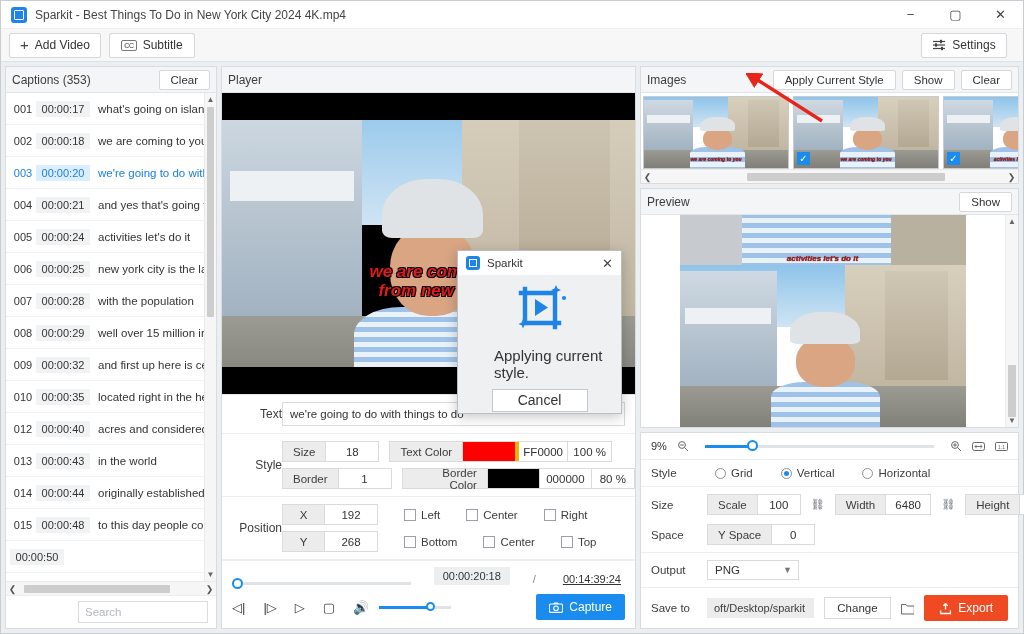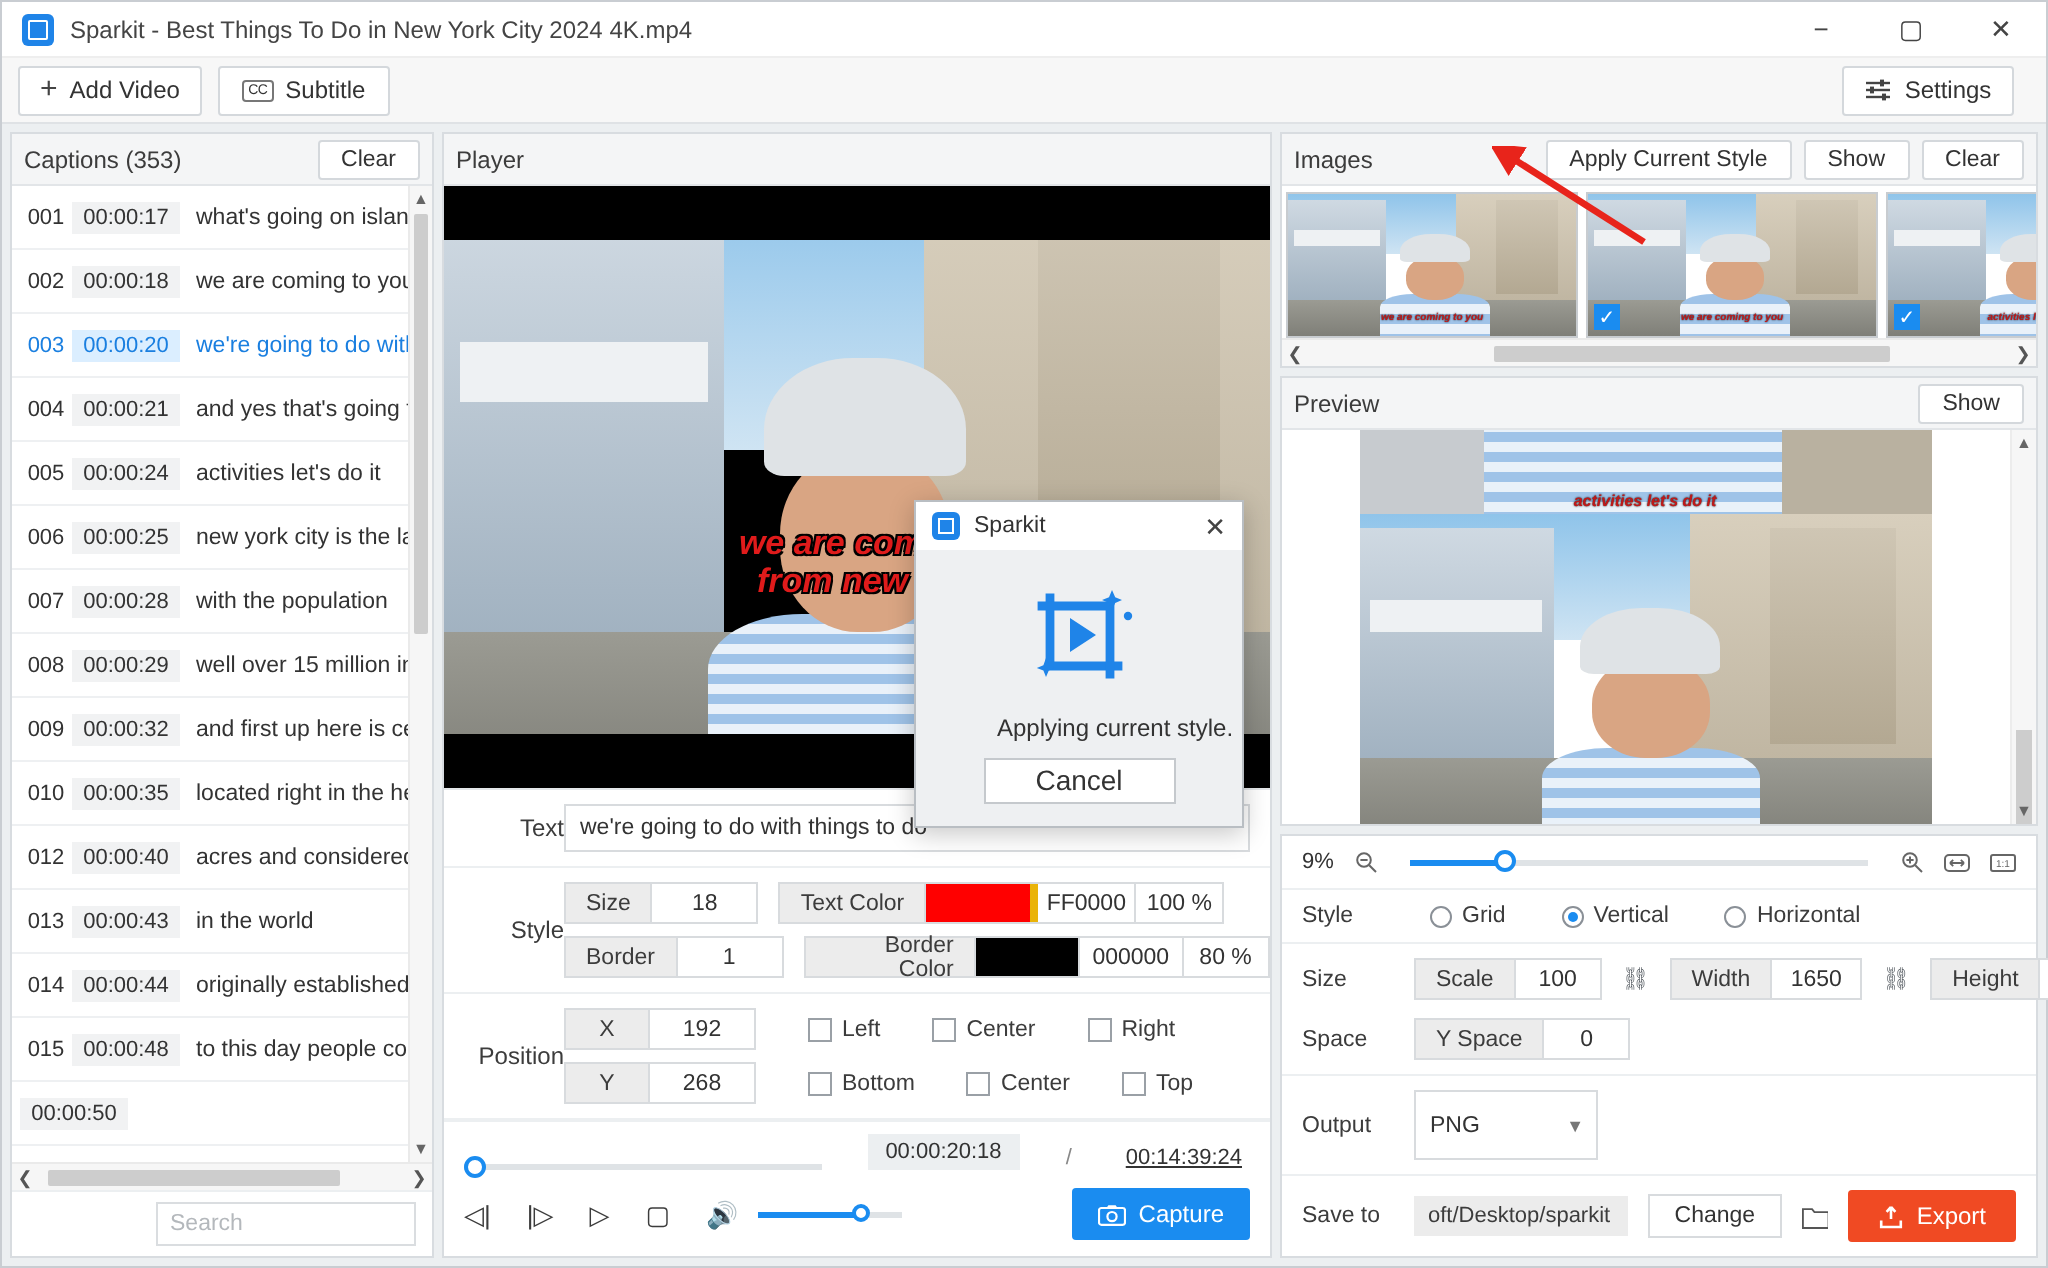--- a/index.html
+++ b/index.html
@@ -166,42 +166,42 @@
   .clabel { width:46px; flex:0 0 46px; font-size:11.5px; color:#3c3c3c; }
   .zslider { flex:1; height:3px; background:#dfe3e6; position:relative; margin:0 6px; }
   .zslider .fill { position:absolute; left:0; top:0; height:3px; width:46px; background:#1a8cf0; }
   .zslider .knob { position:absolute; left:42px; top:-4.5px; width:11px; height:11px;
                    border:2px solid #1a8cf0; background:#fff; border-radius:50%; }
   .radio { display:flex; align-items:center; gap:5px; font-size:11.5px; color:#3c3c3c; }
   .rc { width:11px; height:11px; border:1px solid #8a9097; border-radius:50%; background:#fff;
         position:relative; }
   .rc.on::after { content:""; position:absolute; inset:2px; background:#1a8cf0; border-radius:50%; }
   .link { color:#5a6066; font-size:11px; }
-  .sel-box { width:92px; height:35px; border:1px solid #d8dbde; display:flex; align-items:center;
+  .sel-box { width:92px; height:20px; border:1px solid #d8dbde; display:flex; align-items:center;
              padding:0 7px; font-size:11.5px; position:relative; }
   .sel-box .car { position:absolute; right:6px; color:#777; font-size:9px; }
   .path { background:#ececec; padding:4px 7px; font-size:11px; color:#3c3c3c; width:116px;
           overflow:hidden; white-space:nowrap; }
   .chg { height:22px; border:1px solid #d8dbde; background:#fff; padding:0 12px;
          display:flex; align-items:center; font-size:11.5px; }
   .export { margin-left:auto; background:#f04a23; color:#fff; height:26px; border-radius:2px;
             display:flex; align-items:center; gap:6px; padding:0 15px; font-size:12px; }
 
   
   .modal { position:absolute; left:456px; top:249px; width:165px; height:164px;
            background:#eef0f2; border:1px solid #b9bec3; box-shadow:0 3px 12px rgba(0,0,0,.22);
            display:flex; flex-direction:column; z-index:50; }
   .modal-hd { height:24px; background:#fff; display:flex; align-items:center; padding:0 8px; gap:7px; }
   .modal-ic { width:14px; height:14px; background:#1f84e8; border-radius:3px; position:relative; }
   .modal-ic::after { content:""; position:absolute; inset:3px; border:1.3px solid #fff; }
   .modal-ttl { font-size:11.5px; color:#333; }
   .modal-x { margin-left:auto; font-size:13px; color:#444; }
   .modal-bd { flex:1; display:flex; flex-direction:column; align-items:center;
               justify-content:center; gap:8px; }
-  .modal-msg { font-size:12px; color:#333;margin-left:36px; }
+  .modal-msg { font-size:15px; color:#333;margin-left:36px; }
   .modal-cancel { width:96px; height:23px; background:#fff; border:1px solid #c5c9cd;
                   display:flex; align-items:center; justify-content:center; font-size:14px; }
 </style>
 </head>
 <body>
 
 <div class="app">
 
   <div class="titlebar">
     <div class="tb-icon"></div>
@@ -617,21 +617,21 @@
         </div>
         <div class="crow" style="border-bottom:0;padding-bottom:2px">
           <span class="clabel">Size</span>
           <div class="grp">
             <div class="lb">Scale</div>
             <div class="vl" style="width:42px">100</div>
           </div>
           <span class="link">⛓</span>
           <div class="grp">
             <div class="lb">Width</div>
-            <div class="vl" style="width:44px">1650</div>
+            <div class="vl" style="width:44px">6480</div>
           </div>
           <span class="link">⛓</span>
           <div class="grp">
             <div class="lb">Height</div>
             <div class="vl" style="width:46px">12960</div>
           </div>
         </div>
         <div class="crow">
           <span class="clabel">Space</span>
           <div class="grp">

